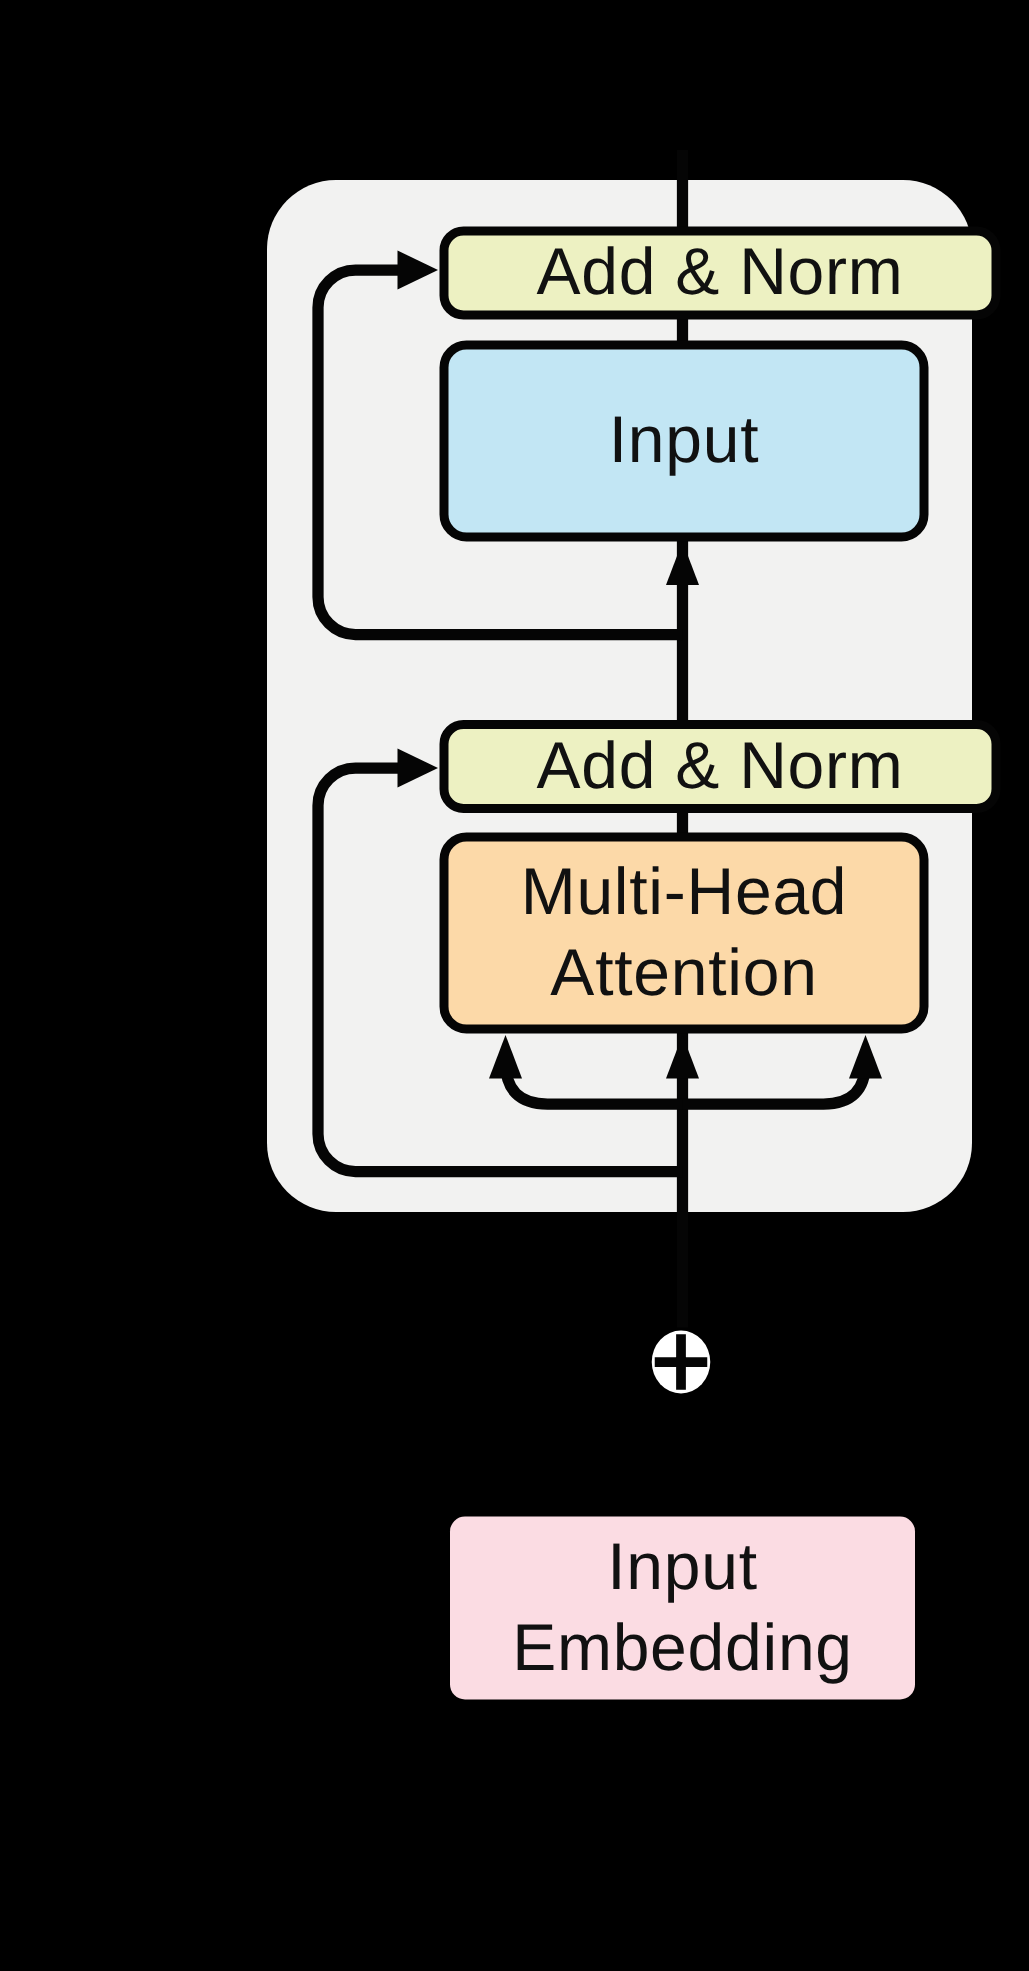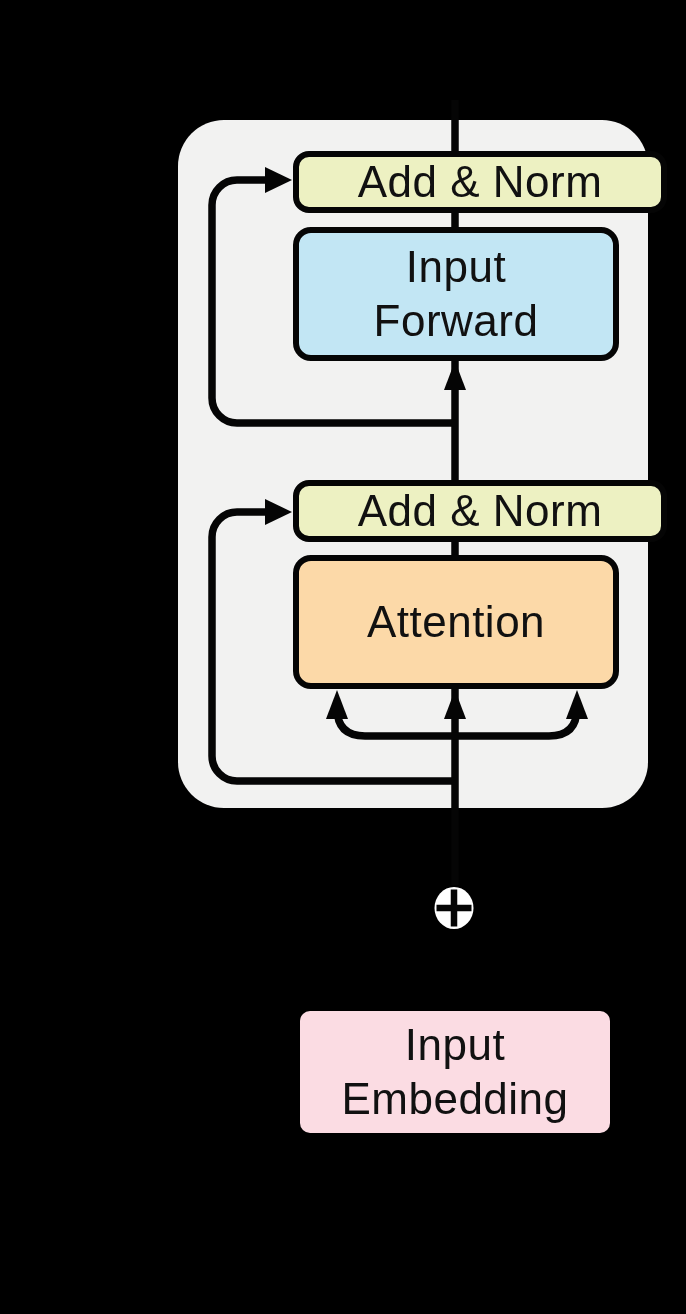--- a/index.html
+++ b/index.html
@@ -113,28 +113,28 @@
       <path d="M436.5,908 H471.5 M454,889.5 V926.5" stroke="#050505" stroke-width="6.5" fill="none"></path>
     </g>
   </svg>
 
   <div class="block bordered" id="add-norm-top-box">
     <span>Add &amp; Norm</span>
   </div>
 
   <div class="block bordered" id="feed-forward-box">
     <span>Input</span>
-    <span>Forward</span>
   </div>
 
   <div class="block bordered" id="add-norm-bottom-box">
     <span>Add &amp; Norm</span>
   </div>
 
   <div class="block bordered" id="multi-head-attention-box">
+    <span>Multi-Head</span>
     <span>Attention</span>
   </div>
 
   <div class="block" id="input-embedding-box">
     <span>Input</span>
     <span>Embedding</span>
   </div>
 
 </div>
 

